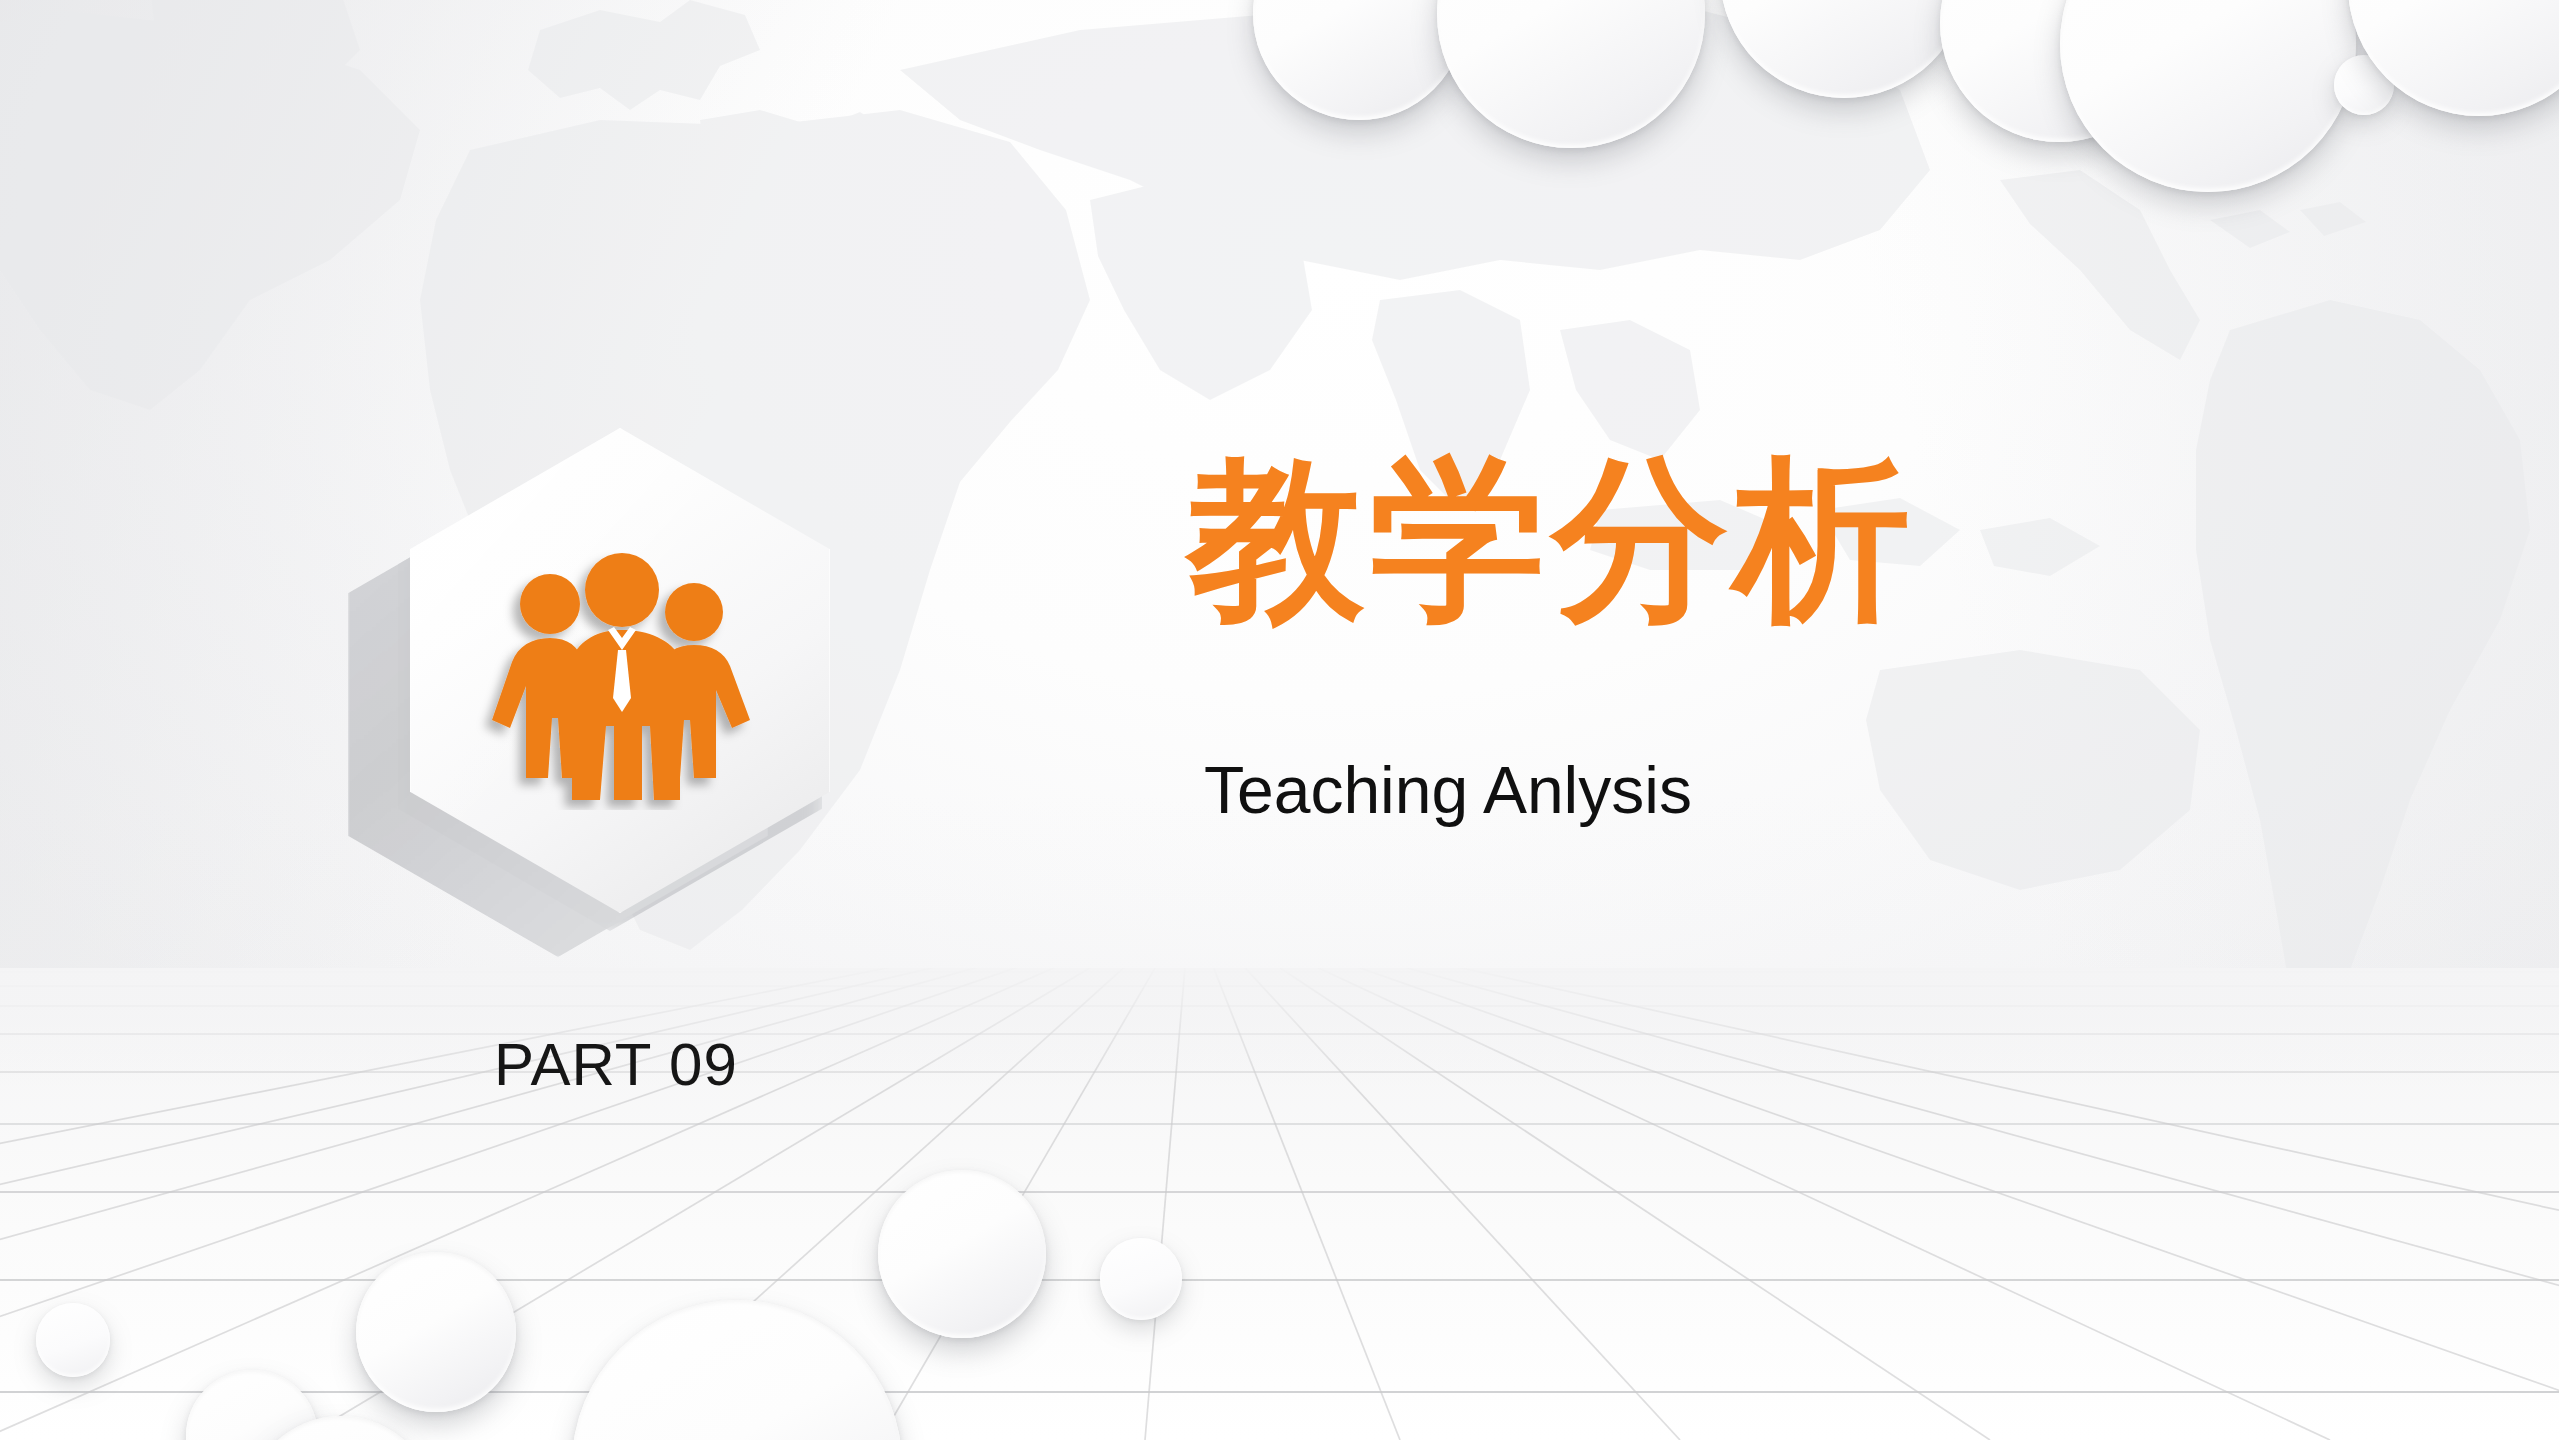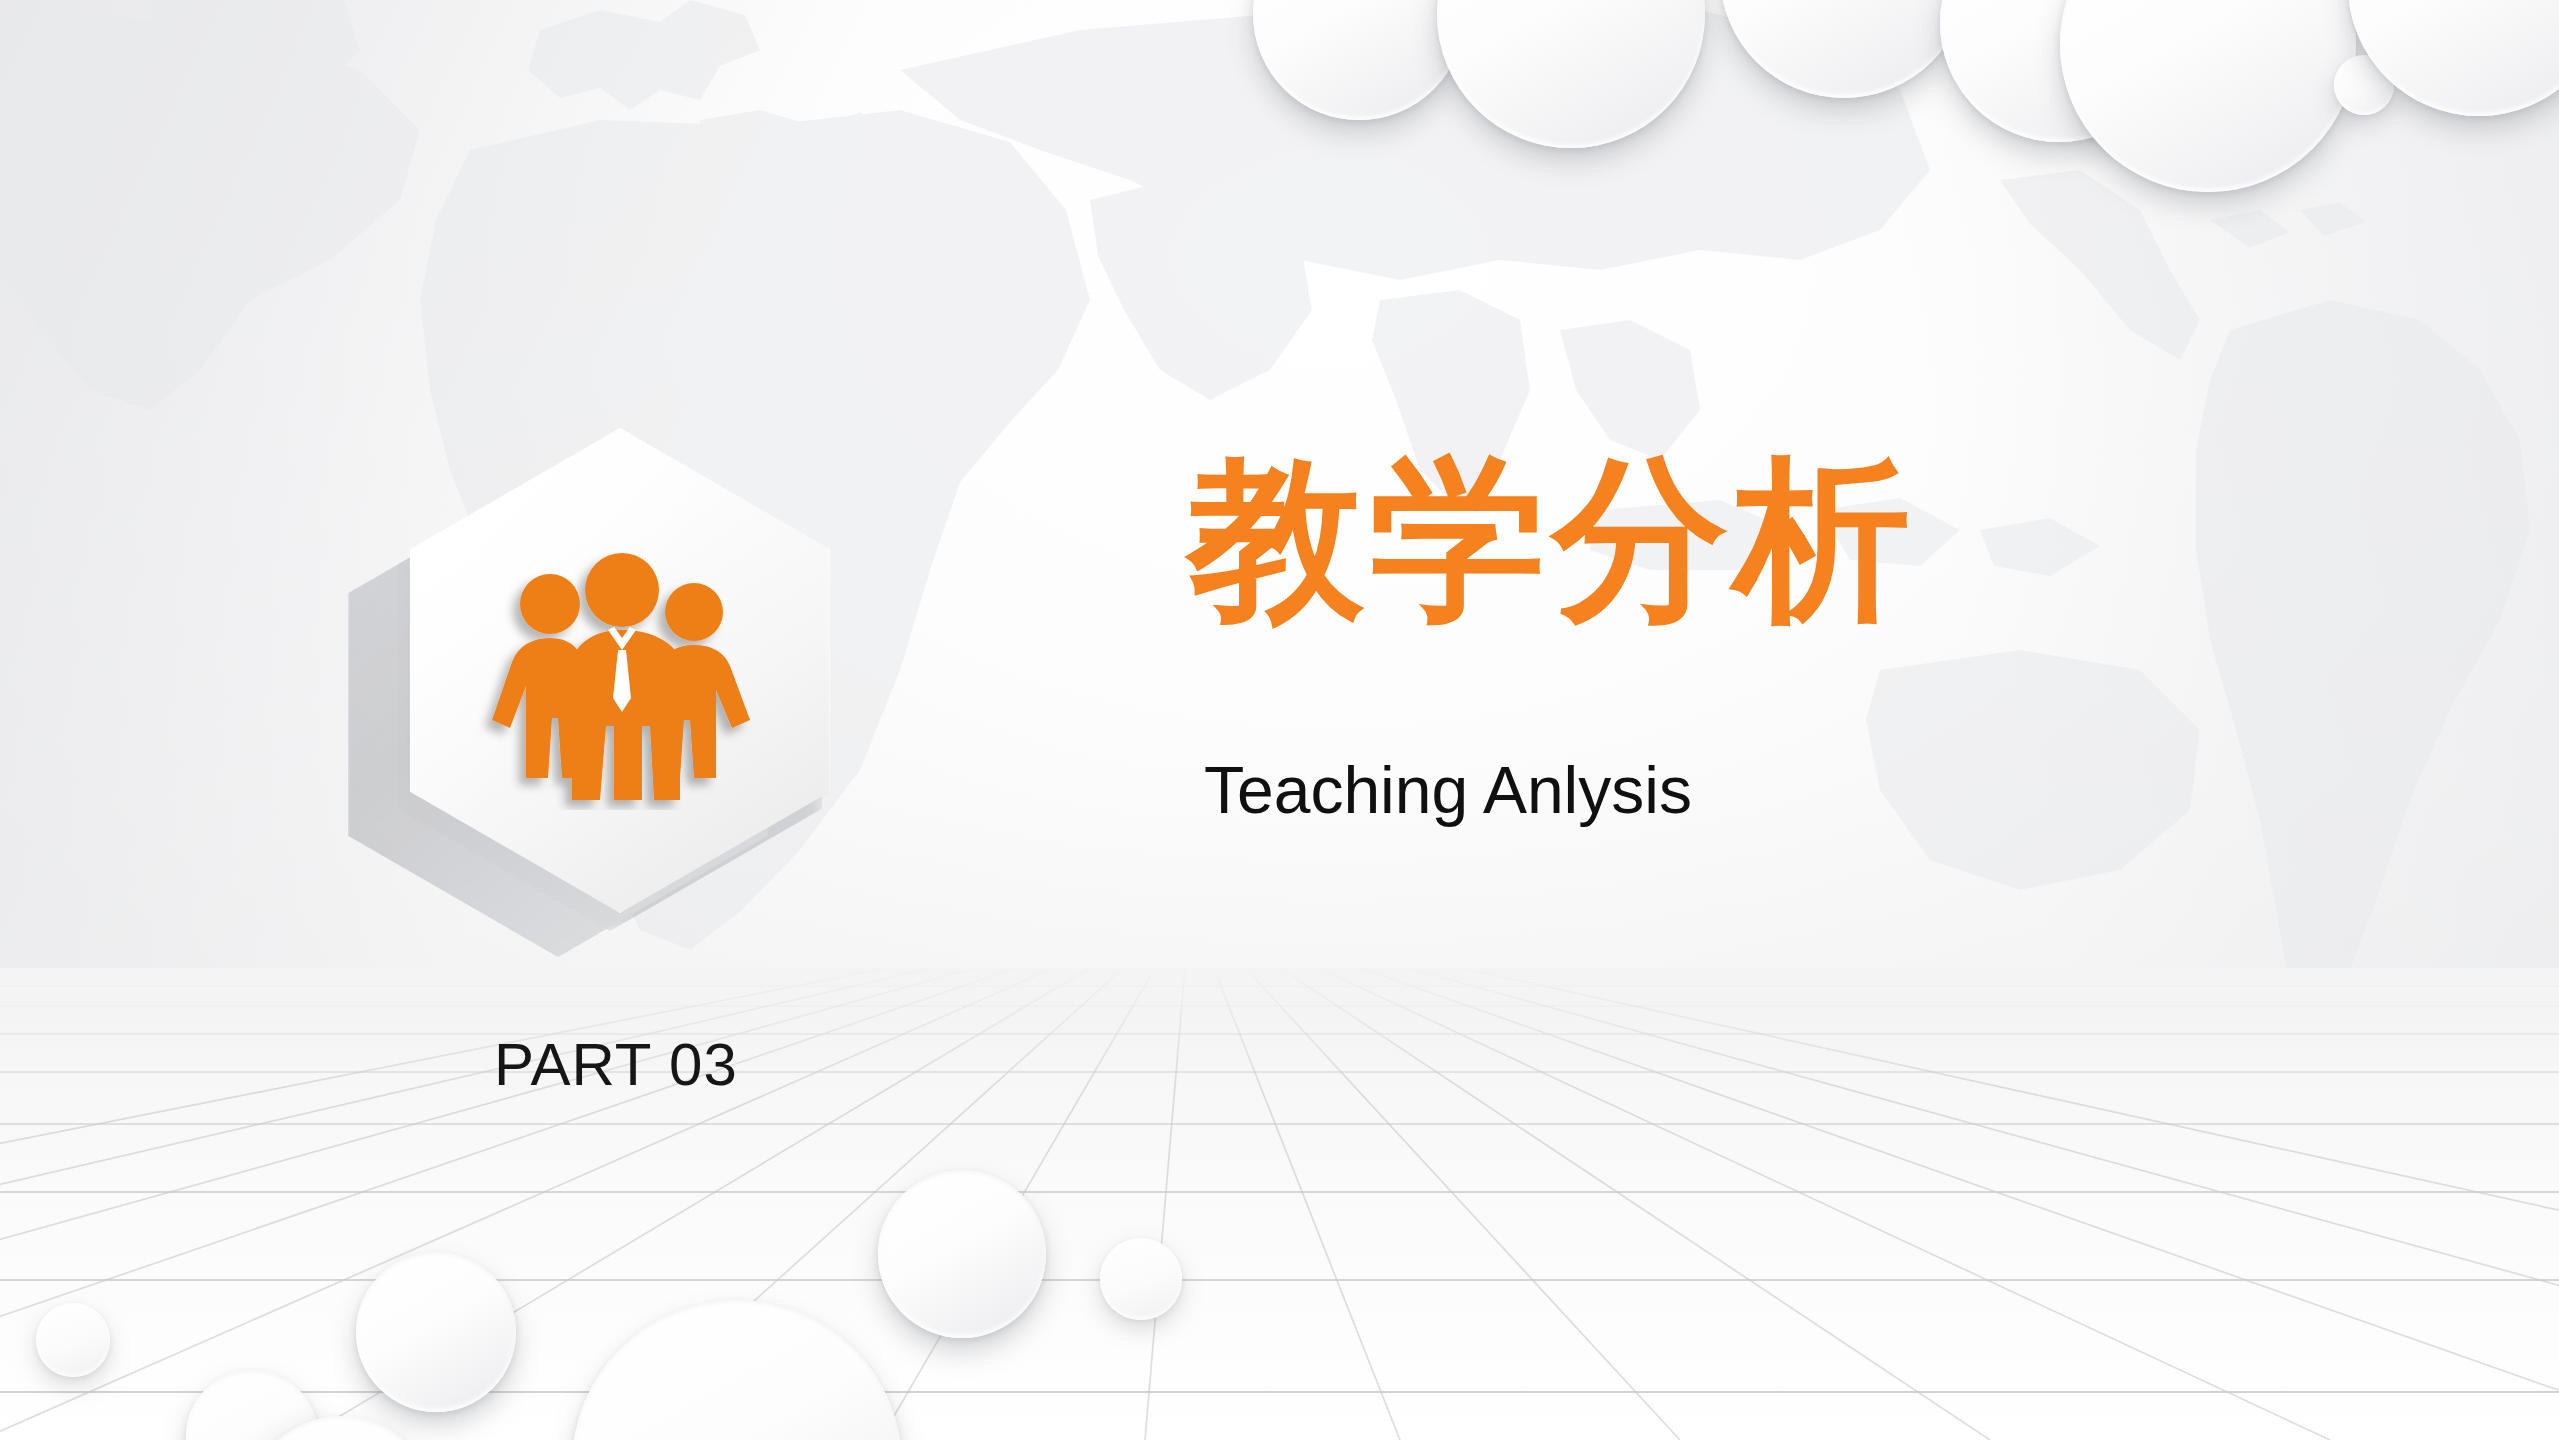--- a/index.html
+++ b/index.html
@@ -261,15 +261,15 @@
           <path d="M146 100 L154 100 L159 148 L150 162 L141 148 Z"></path>
         </g>
       </svg>
     </div>
   </div>
 
   <div id="subtitle">Teaching Anlysis</div>
 
   <div id="title">教学分析</div>
 
-  <div id="partlabel">PART 03</div>
+  <div id="partlabel">PART 09</div>
 
 </div>
 
 </body></html>

